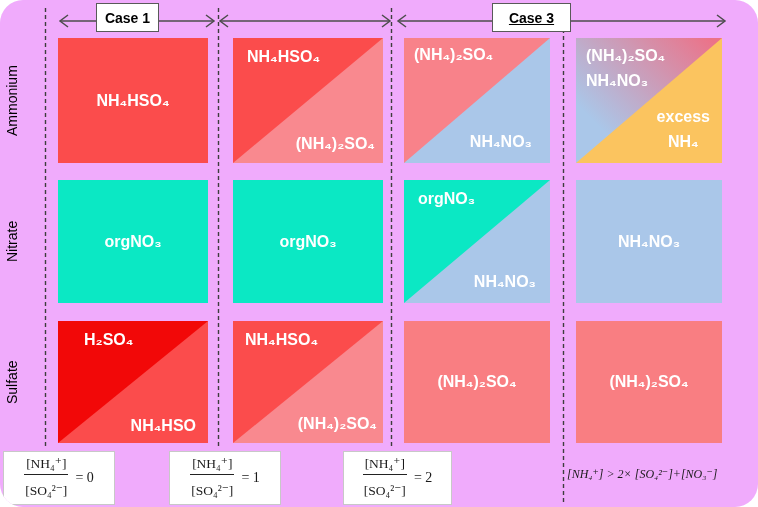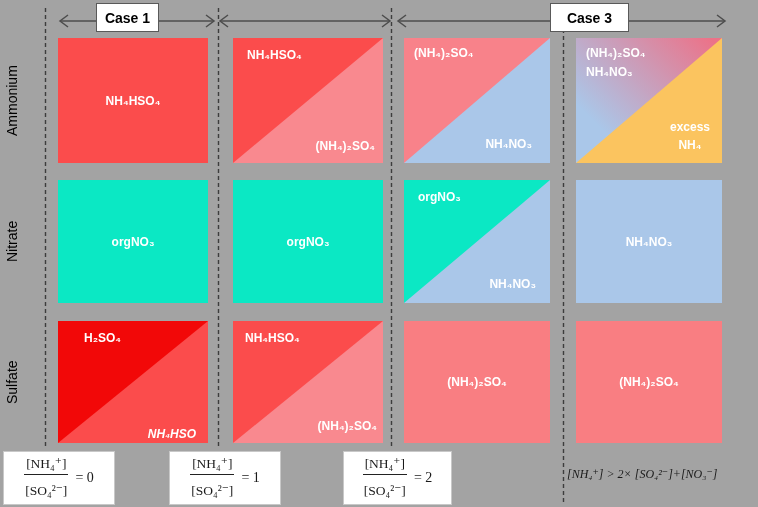--- a/index.html
+++ b/index.html
@@ -1,24 +1,24 @@
 <!DOCTYPE html>
 <html style="--c-red-bright: #fb4c4c; --c-red-pure: #f20808; --c-pink-light: #f9898f; --c-salmon: #f8828a; --c-salmon-solid: #f97e82; --c-blue: #aac7e9; --c-teal: #0be8c4; --c-orange: #fbc45f; --c-gradient-pink: #ec7288; --c-line-gray: #4d4d4d;"><head>
 <meta charset="utf-8">
 <style>
   html,body{margin:0;padding:0;background:#fff;}
-  .stage{position:relative;width:758px;height:507px;background:#a3a3a3;overflow:hidden;
-         font-family:"Liberation Sans","DejaVu Sans",sans-serif;}
+  .stage{position:relative;width:758px;height:507px;background:#f0abfc;overflow:hidden;
+         font-family:"Liberation Sans","DejaVu Sans",sans-serif;border-radius:23px;}
   svg.overlay{position:absolute;left:0;top:0;}
   .case-box{position:absolute;top:3px;height:27px;background:#fff;border:1.3px solid #595959;
             display:flex;align-items:center;justify-content:center;
             font-weight:bold;font-size:14px;color:#000;z-index:3;}
   .row-label{position:absolute;left:2px;width:20px;display:flex;align-items:center;justify-content:center;
              writing-mode:vertical-rl;transform:rotate(180deg);font-size:14px;color:#000;}
-  .cell{position:absolute;overflow:hidden;color:#fff;font-weight:bold;font-size:12px;
+  .cell{position:absolute;overflow:hidden;color:#fff;font-weight:bold;font-size:16px;
         font-family:"Liberation Sans","DejaVu Sans",sans-serif;}
   .tri{position:absolute;inset:0;clip-path:polygon(100% 0,100% 100%,0 100%);}
   .center{position:absolute;inset:0;display:flex;align-items:center;justify-content:center;}
   .lbl{position:absolute;white-space:nowrap;z-index:2;}
   .two-line{line-height:1.55;}
   .t-right{text-align:center;}
   
   .bg-red-bright{background:var(--c-red-bright);}
   .bg-red-pure{background:var(--c-red-pure);}
   .bg-pink-light{background:var(--c-pink-light);}
@@ -64,21 +64,21 @@
       <line x1="45.5" y1="8" x2="45.5" y2="449"></line>
       <line x1="218.5" y1="8" x2="218.5" y2="449"></line>
       <line x1="391.5" y1="8" x2="391.5" y2="449"></line>
       <line x1="563.5" y1="8" x2="563.5" y2="503"></line>
     </g>
   </svg>
 
   <div class="case-box" style="left:96px;width:61px;">
     <span>Case 1</span>
   </div>
-  <div class="case-box" style="left:550px;width:77px;">
+  <div class="case-box" style="left:492px;width:77px;text-decoration:underline;">
     <span>Case 3</span>
   </div>
 
   <div class="row-label" style="top:38px;height:125px;">Ammonium</div>
   <div class="row-label" style="top:180px;height:123px;">Nitrate</div>
   <div class="row-label" style="top:321px;height:122px;">Sulfate</div>
 
   <div class="cell bg-red-bright" style="left:58px;top:38px;width:150px;height:125px;">
     <div class="center">
         <span class="lbl" style="position:static;">NH₄HSO₄</span>
@@ -123,21 +123,21 @@
   </div>
   <div class="cell bg-blue" style="left:576px;top:180px;width:146px;height:123px;">
     <div class="center">
         <span>NH₄NO₃</span>
       </div>
   </div>
 
   <div class="cell bg-red-pure" style="left:58px;top:321px;width:150px;height:122px;">
     <div class="tri bg-red-bright"></div>
     <span class="lbl" style="left:26px;top:10px;">H₂SO₄</span>
-    <span class="lbl" style="right:12px;bottom:2px;font-style:italic;">NH₄HSO</span>
+    <span class="lbl" style="right:12px;bottom:8px;">NH₄HSO</span>
   </div>
   <div class="cell bg-red-bright" style="left:233px;top:321px;width:150px;height:122px;">
     <div class="tri bg-pink-light"></div>
     <span class="lbl" style="left:12px;top:10px;">NH₄HSO₄</span>
     <span class="lbl" style="right:6px;bottom:10px;">(NH₄)₂SO₄</span>
   </div>
   <div class="cell bg-salmon-solid" style="left:404px;top:321px;width:146px;height:122px;">
     <div class="center">
         <span>(NH₄)₂SO₄</span>
       </div>

